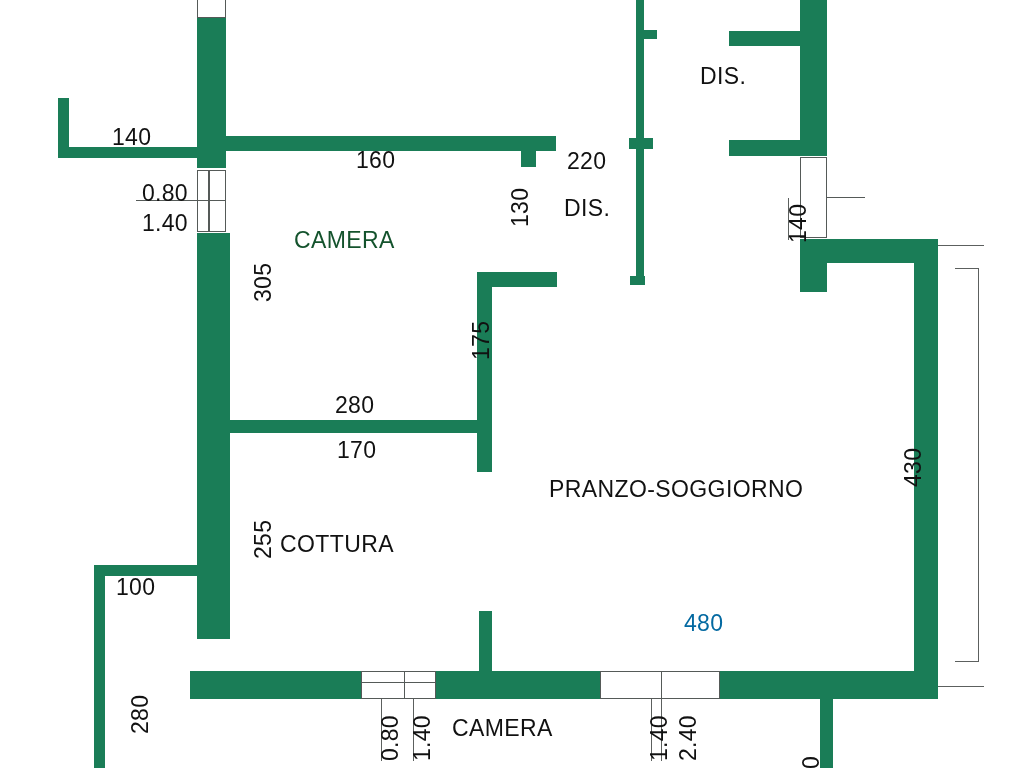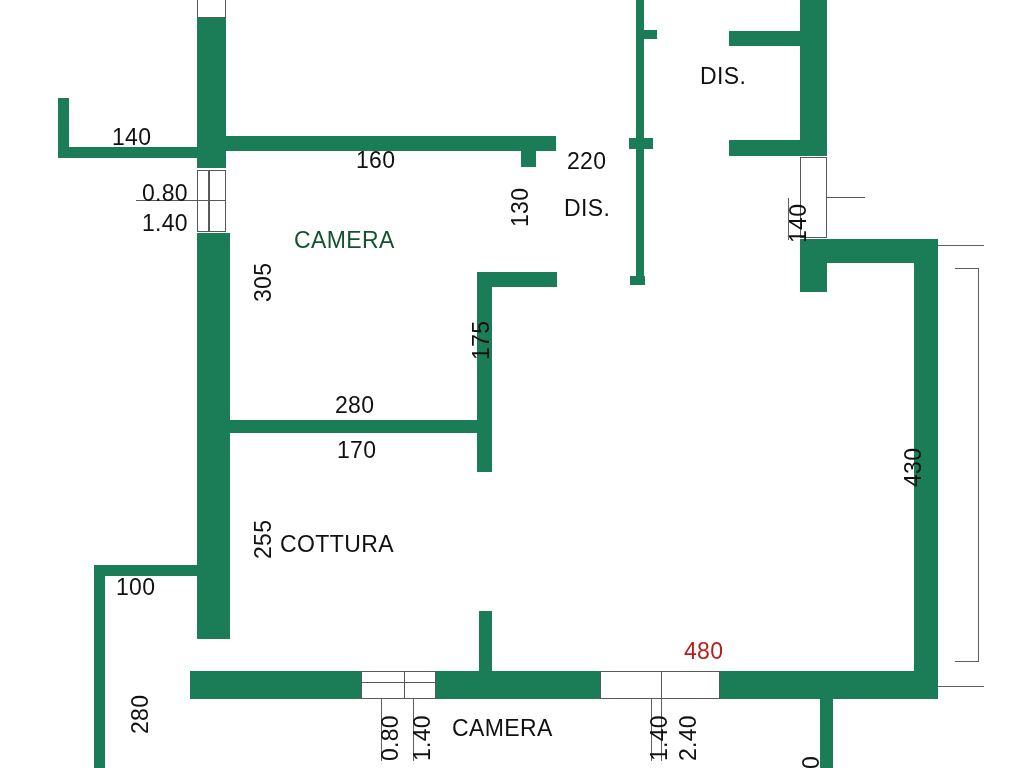--- a/index.html
+++ b/index.html
@@ -169,32 +169,33 @@
   <div class="label room-name" style="left: 700px; top: 65px; color: rgb(17, 17, 17);">DIS.</div>
 
   <div class="label dim vert" style="left: 787px; top: 243px; color: rgb(17, 17, 17);">140</div>
 
   <div class="label dim vert" style="left: 470px; top: 360px; color: rgb(17, 17, 17);">175</div>
 
   <div class="label dim" style="left: 335px; top: 394px; color: rgb(17, 17, 17);">280</div>
 
   <div class="label dim" style="left: 337px; top: 439px; color: rgb(17, 17, 17);">170</div>
 
+  <div class="label room-name" style="left: 549px; top: 478px; color: rgb(17, 17, 17);">PRANZO-SOGGIORNO</div>
 
   <div class="label dim vert" style="left: 252px; top: 559px; color: rgb(17, 17, 17);">255</div>
 
   <div class="label room-name" style="left: 280px; top: 533px; color: rgb(17, 17, 17);">COTTURA</div>
 
   <div class="label dim" style="left: 116px; top: 576px; color: rgb(17, 17, 17);">100</div>
 
   <div class="label dim vert" style="left: 129px; top: 734px; color: rgb(17, 17, 17);">280</div>
 
   <div class="label dim vert" style="left: 902px; top: 487px; color: rgb(17, 17, 17);">430</div>
 
-  <div class="label dim" style="left: 684px; top: 612px; color: #b91c1c; margin-top: 28px;">480</div>
+  <div class="label dim" style="left: 684px; top: 612px; color: #0369a1;">480</div>
 
   <div class="label dim vert" style="left: 379px; top: 761px; color: rgb(17, 17, 17);">0.80</div>
   <div class="label dim vert" style="left: 411px; top: 761px; color: rgb(17, 17, 17);">1.40</div>
 
   <div class="label room-name" style="left: 452px; top: 717px; color: rgb(17, 17, 17);">CAMERA</div>
 
   <div class="label dim vert" style="left: 648px; top: 761px; color: rgb(17, 17, 17);">1.40</div>
   <div class="label dim vert" style="left: 677px; top: 761px; color: rgb(17, 17, 17);">2.40</div>
 
   <div class="label dim vert" style="left: 800px; top: 782px; color: rgb(17, 17, 17);">40</div>

